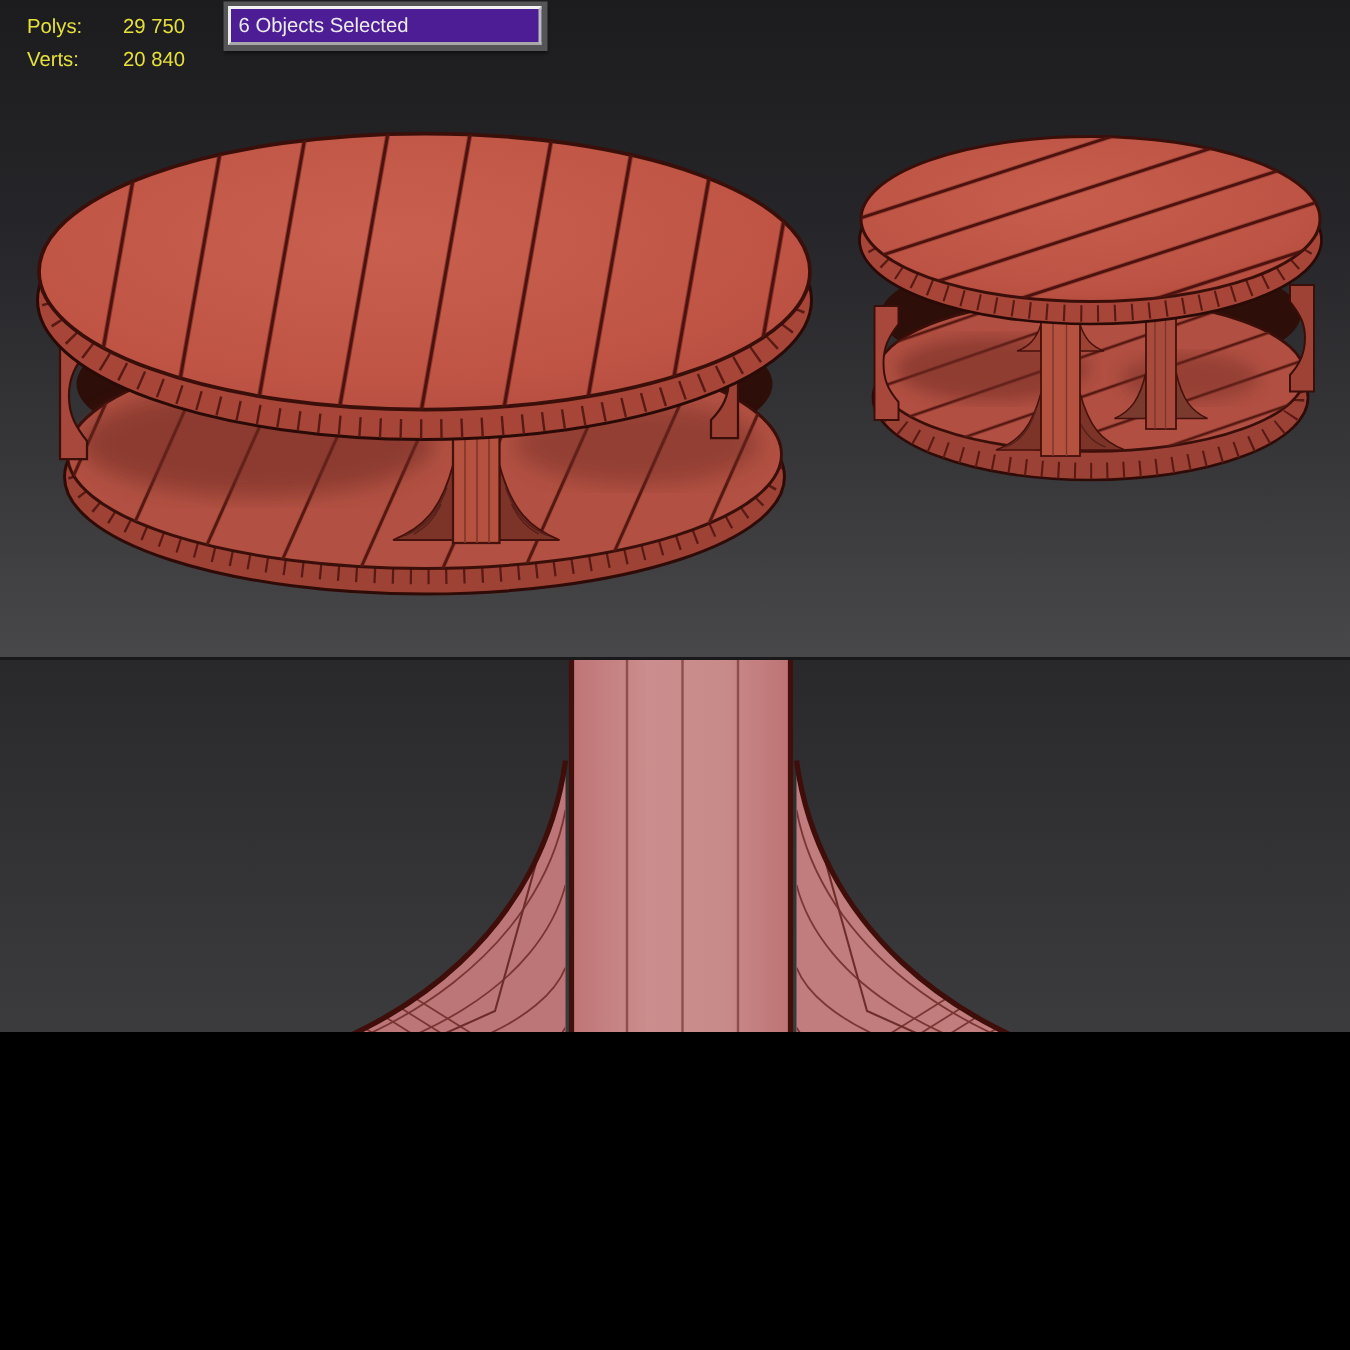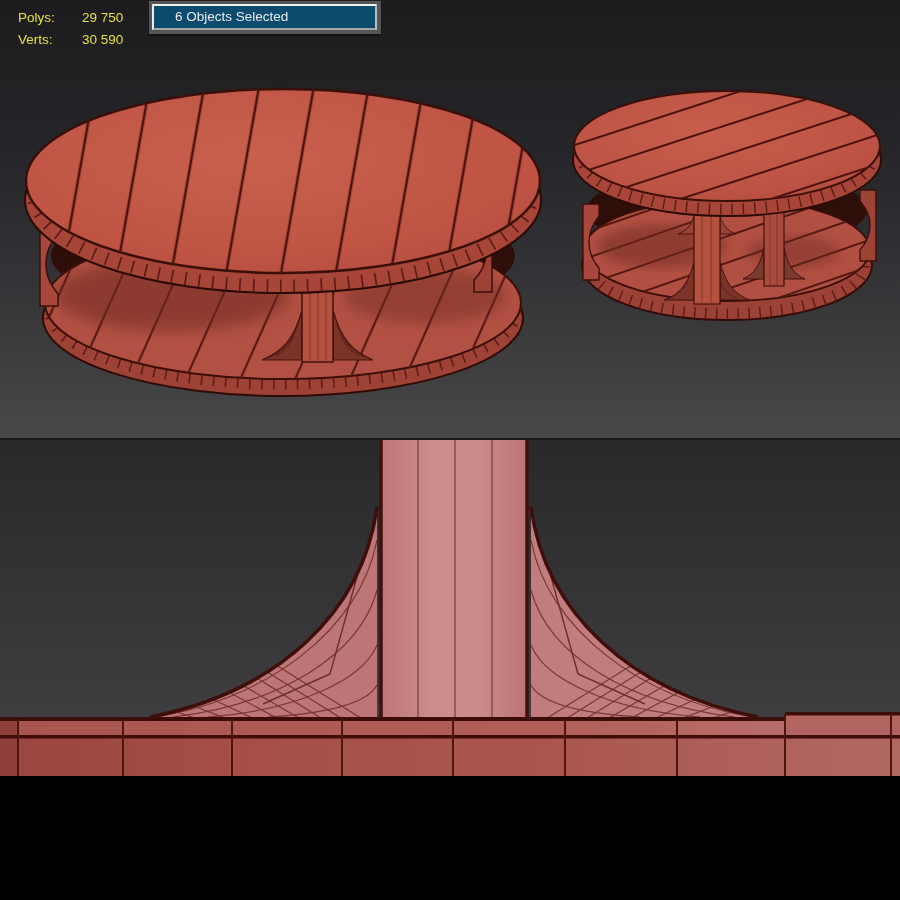--- a/index.html
+++ b/index.html
@@ -1,35 +1,35 @@
 <!DOCTYPE html>
 <html><head>
 <meta charset="utf-8">
 <style>
   html,body{margin:0;padding:0;background:#000;}
-  .stage{position:relative;width:900px;height:776px;overflow:hidden;
+  .stage{position:relative;width:900px;height:688px;overflow:hidden;
          font-family:"Liberation Sans",sans-serif;}
   
   .vp-top{position:absolute;left:0;top:0;width:900px;height:438px;
           background:linear-gradient(180deg,#1c1c1e 0%,#26262a 35%,#38383b 72%,#48484b 100%);}
   .vp-bottom{position:absolute;left:0;top:438px;width:900px;height:462px;
           border-top:2px solid #19191b;box-sizing:border-box;
           background:linear-gradient(180deg,#29292b 0%,#3c3c3e 55%,#525254 100%);}
   .vp-top svg,.vp-bottom svg{position:absolute;left:0;top:0;display:block;}
   
   .stats{position:absolute;left:18px;top:7px;color:#e6e03c;font-size:13.5px;line-height:22px;}
   .stats .row{display:flex;}
   .stats .lbl{width:52px;}
   .stats .val{margin-left:12px;}
   
   .sel-wrap{position:absolute;left:149px;top:1px;background:#555557;padding:3px 4px 4px 3px;
             box-shadow:0 2px 2px rgba(0,0,0,.45);}
-  .sel-field{width:200px;height:22px;background:#0c4a6e;
+  .sel-field{width:200px;height:22px;background:#4c1d95;
              border:2px solid;border-color:#f2f2f2 #bcbcbc #a8a8a8 #ededed;
-             color:#ebebeb;font-size:13.5px;line-height:22px;padding-left:21px;}
+             color:#ebebeb;font-size:13.5px;line-height:22px;padding-left:5px;}
 </style>
 </head>
 <body>
 
 <div class="stage">
 
   <div class="vp-top">
     <svg width="900" height="438" viewBox="0 0 900 438">
       <defs>
         <radialGradient id="topFaceL" cx="45%" cy="38%" r="75%">
@@ -143,21 +143,21 @@
       </g>
     </svg>
 
     <div class="stats">
       <div class="row">
         <span class="lbl">Polys:</span>
         <span class="val">29 750</span>
       </div>
       <div class="row">
         <span class="lbl">Verts:</span>
-        <span class="val">30 590</span>
+        <span class="val">20 840</span>
       </div>
     </div>
 
     <div class="sel-wrap">
       <div class="sel-field">6 Objects Selected</div>
     </div>
   </div>
 
   <div class="vp-bottom">
     <svg width="900" height="462" viewBox="0 0 900 462">

